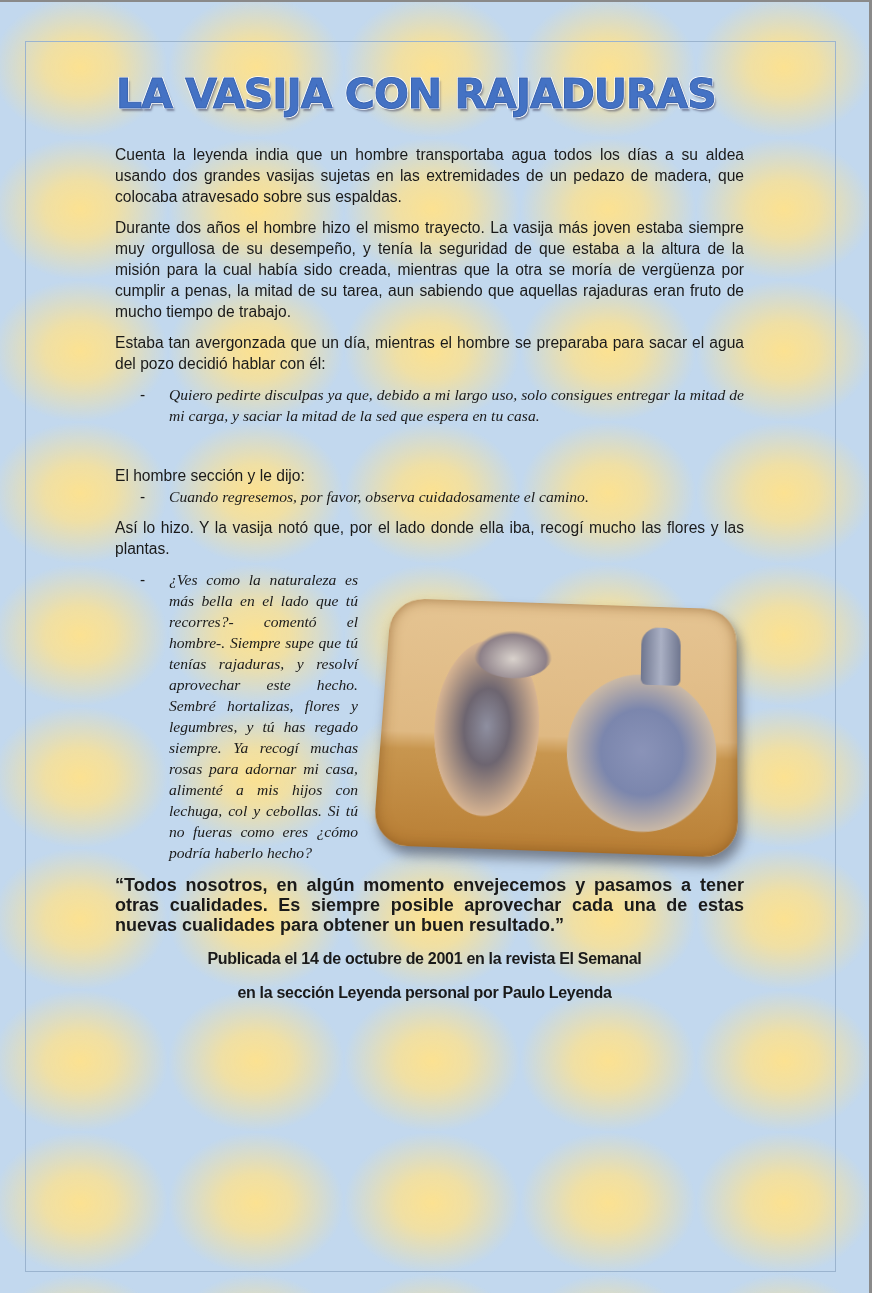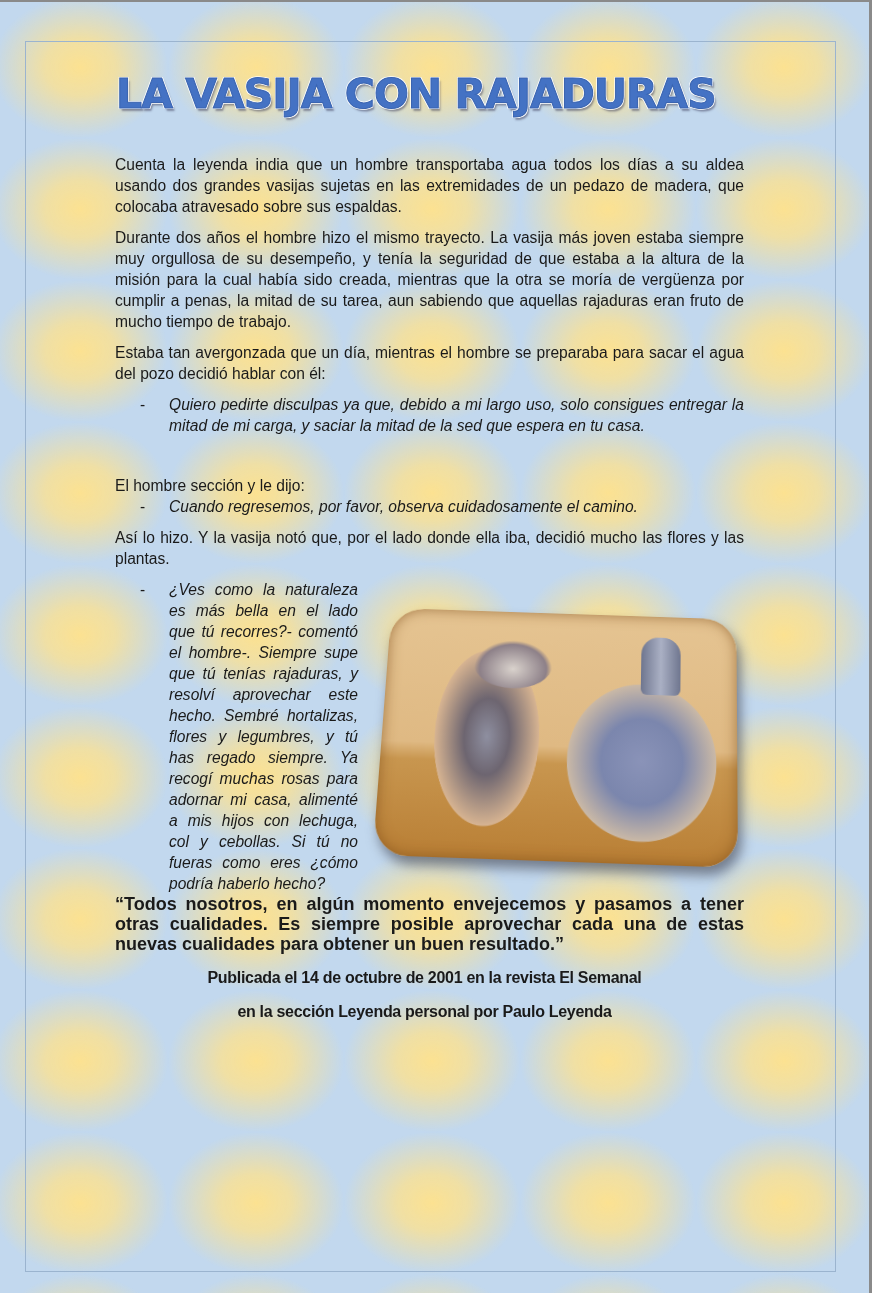--- a/index.html
+++ b/index.html
@@ -25,27 +25,27 @@
   .title {
     position: absolute; left: 116px; top: 68px; width: 640px;
     font-family: "DejaVu Sans", sans-serif;
     font-size: 41px; font-weight: bold; letter-spacing: -1px;
     color: #4472c4;
     -webkit-text-stroke: 1px #3a64b0;
     text-shadow: 0 0 0 #fff, 1px 1px 0 #fff, -1px -1px 0 #fff, 1px -1px 0 #fff, -1px 1px 0 #fff, 2px 3px 2px rgba(60,60,90,0.5);
     white-space: nowrap;
   }
   .content {
-    position: absolute; left: 115px; top: 152px; width: 629px;
+    position: absolute; left: 115px; top: 142px; width: 629px;
     font-size: 15.6px; line-height: 21px; color: #1a1a1a;
   }
   .content p { margin: 0 0 10px 0; text-align: justify; }
   .dash-item { display: flex; margin: 0 0 10px 0; }
   .dash { width: 54px; padding-left: 25px; box-sizing: border-box; flex: none; }
-  .dash-text { font-style: italic; text-align: justify; flex: 1; }
+  .dash-text { font-style: italic; text-align: justify; flex: 1; font-family: Liberation Serif, serif; }
   .gap { height: 29px; }
   .tight { margin-bottom: 0 !important; }
   .float-row { display: flex; align-items: flex-start; }
   .float-row .dash-item { width: 246px; margin: 0; }
   .photo-wrap { position: relative; flex: none; width: 380px; height: 290px; margin-left: 6px; margin-top: 16px; }
   .photo {
     position: absolute; left: 18px; top: 14px; width: 355px; height: 250px;
     border-radius: 34px;
     transform: perspective(600px) rotateX(8deg) rotateZ(2deg);
     background:
@@ -94,21 +94,21 @@
     </div>
 
     <div class="gap"></div>
 
     <p class="tight">El hombre sección y le dijo:</p>
     <div class="dash-item">
       <span class="dash">-</span>
       <span class="dash-text">Cuando regresemos, por favor, observa cuidadosamente el camino.</span>
     </div>
 
-    <p>Así lo hizo. Y la vasija notó que, por el lado donde ella iba, decidió mucho las flores y las plantas.</p>
+    <p>Así lo hizo. Y la vasija notó que, por el lado donde ella iba, recogí mucho las flores y las plantas.</p>
 
     <div class="float-row">
       <div class="dash-item">
         <span class="dash">-</span>
         <span class="dash-text">¿Ves como la naturaleza es más bella en el lado que tú recorres?- comentó el hombre-. Siempre supe que tú tenías rajaduras, y resolví aprovechar este hecho. Sembré hortalizas, flores y legumbres, y tú has regado siempre. Ya recogí muchas rosas para adornar mi casa, alimenté a mis hijos con lechuga, col y cebollas. Si tú no fueras como eres ¿cómo podría haberlo hecho?</span>
       </div>
       <div class="photo-wrap" title="Dos vasijas de cerámica sobre una bandeja de madera">
         <div class="photo">
           <div class="vase-knot"></div>
           <div class="vase-neck"></div>

